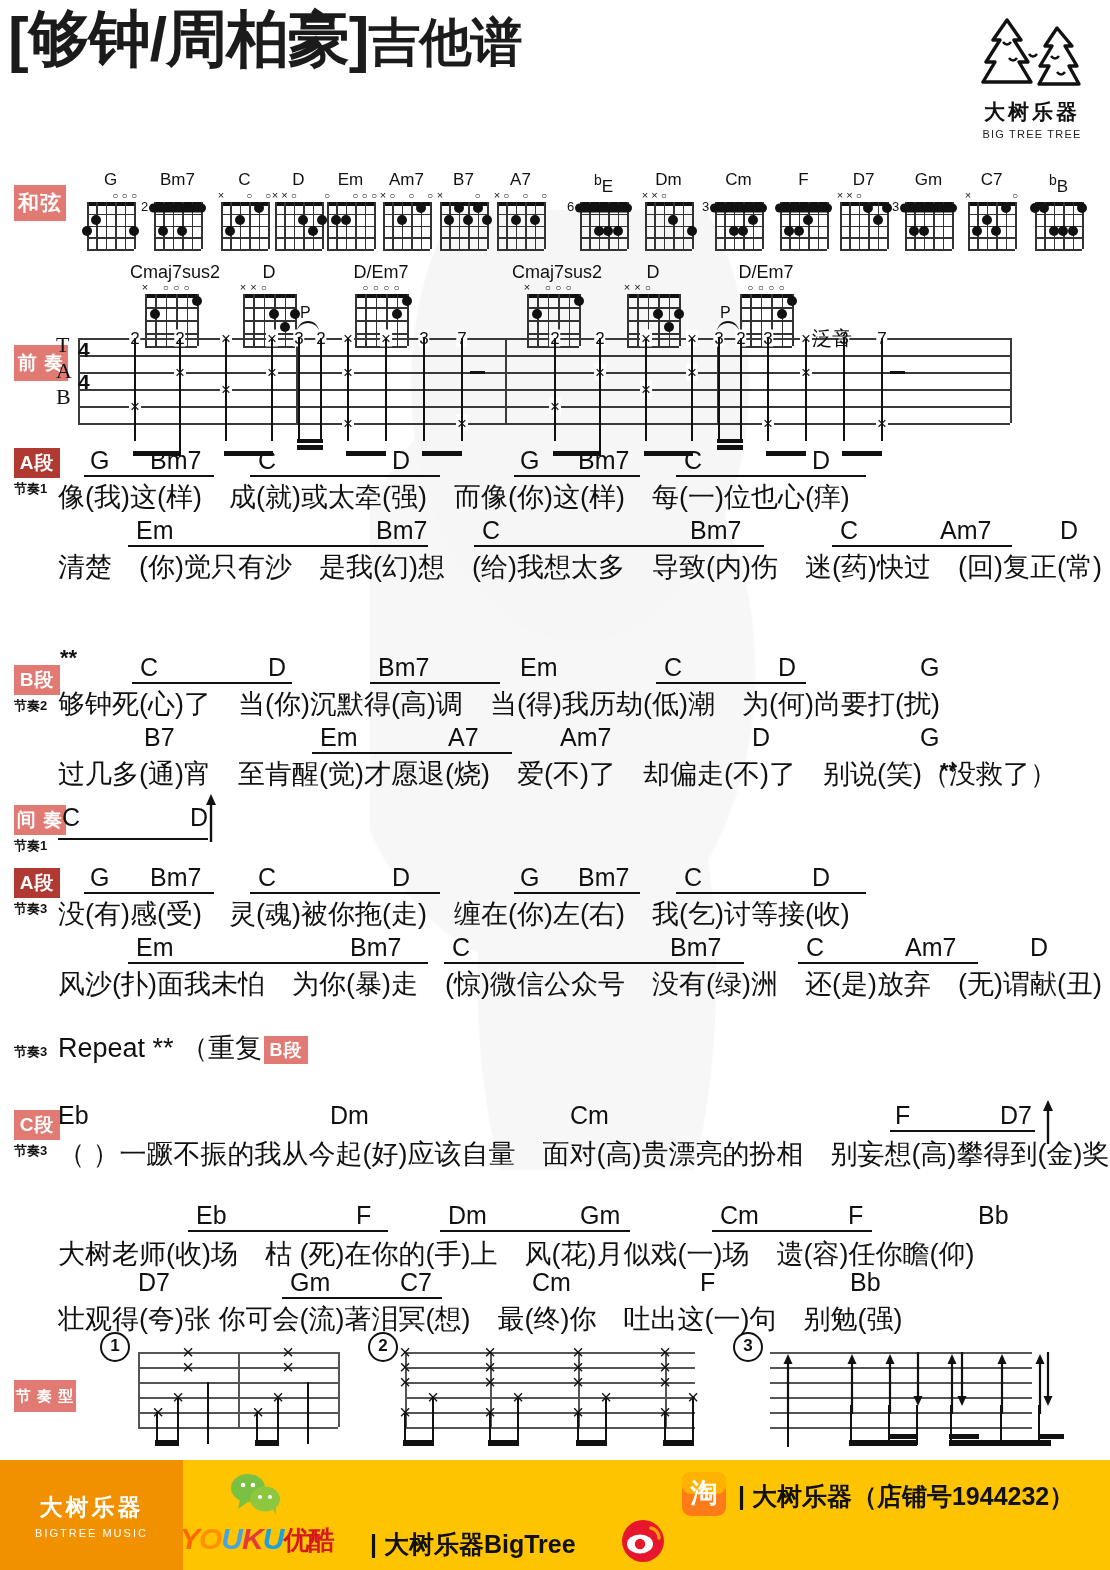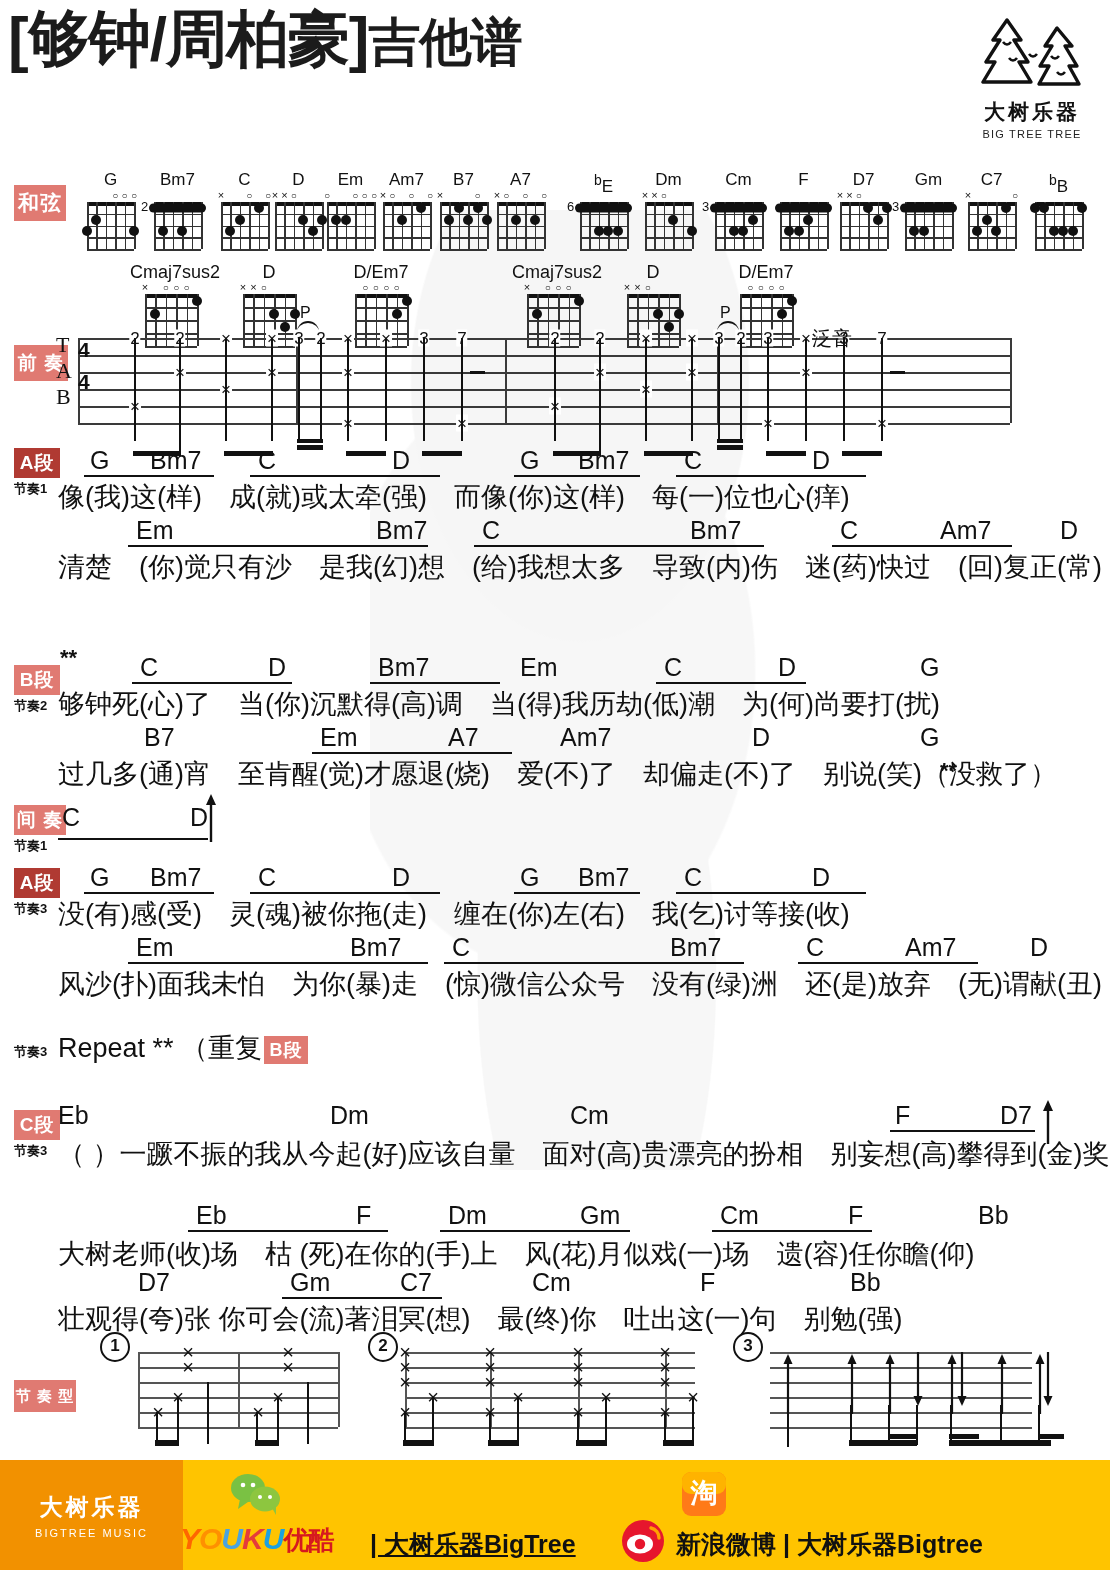--- a/index.html
+++ b/index.html
@@ -1013,30 +1013,30 @@
       </svg>
     </span>
 
     <span class="ficon" style="left:680px;top:10px;">
       <svg width="48" height="48" viewBox="0 0 48 48">
         <rect x="2" y="2" width="44" height="44" rx="9" fill="#ff7a18"></rect>
         <rect x="2" y="2" width="44" height="22" rx="9" fill="#ffb300"></rect>
         <text x="24" y="32" font-size="27" font-family="DejaVu Sans, sans-serif" font-weight="bold" fill="#fff" text-anchor="middle">淘</text>
       </svg>
     </span>
+    <div class="frow" style="left:738px;top:20px;">| 大树乐器（店铺号1944232）</div>
 
     <span class="yk" style="left:180px;top:62px;">
       <span style="color:#f60">Y</span><span style="color:#ff9000">O</span><span style="color:#4aa3df">U</span><span style="color:#e53b3b">K</span><span style="color:#1ca1e0">U</span><span style="color:#d6191f;font-style:normal;font-size:26px;">优酷</span>
     </span>
-    <div class="frow" style="left:370px;top:68px;text-decoration:underline;">| 大树乐器BigTree</div>
+    <div class="frow" style="left:370px;top:68px;">| 大树乐器BigTree</div>
 
     <span class="ficon" style="left:620px;top:58px;">
       <svg width="46" height="46" viewBox="0 0 46 46">
         <circle cx="23" cy="23" r="21" fill="#e6162d"></circle>
         <ellipse cx="20" cy="26" rx="13" ry="9.5" fill="#fff"></ellipse>
         <circle cx="20" cy="26" r="5.2" fill="#e6162d"></circle>
         <path d="M31 10 a10 10 0 0 1 8 10" stroke="#ffa000" stroke-width="3.4" fill="none" stroke-linecap="round"></path>
       </svg>
     </span>
-    <div class="frow" style="left:676px;top:68px;">新浪微博 | 大树乐器Bigtree</div>
   </div>
 
 </div>
 
 </body></html>

